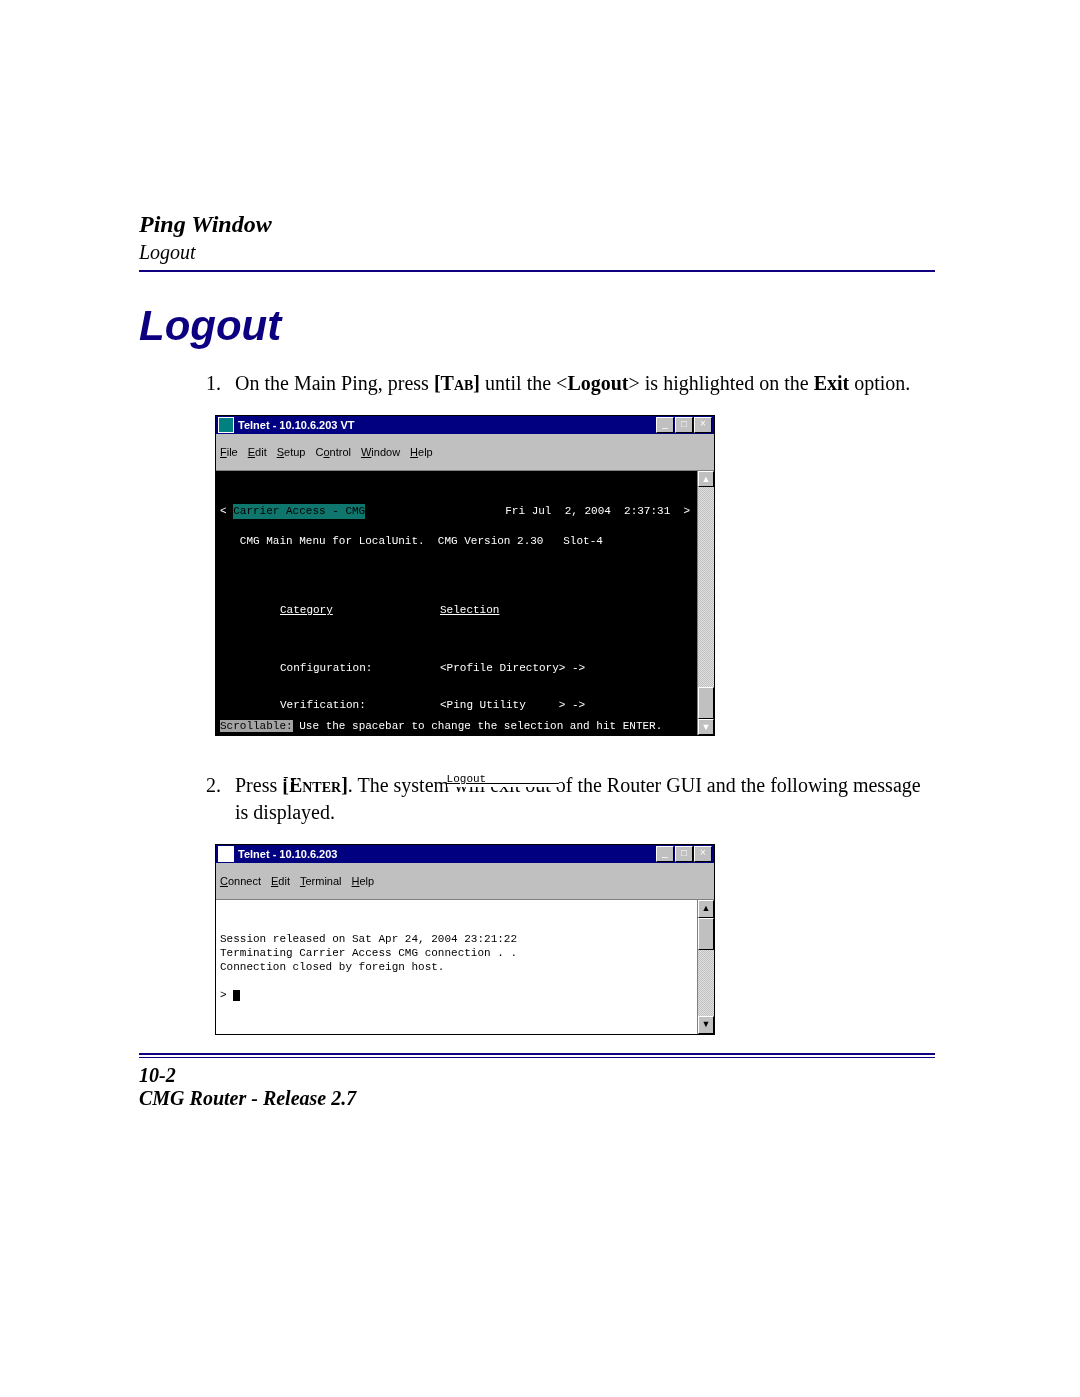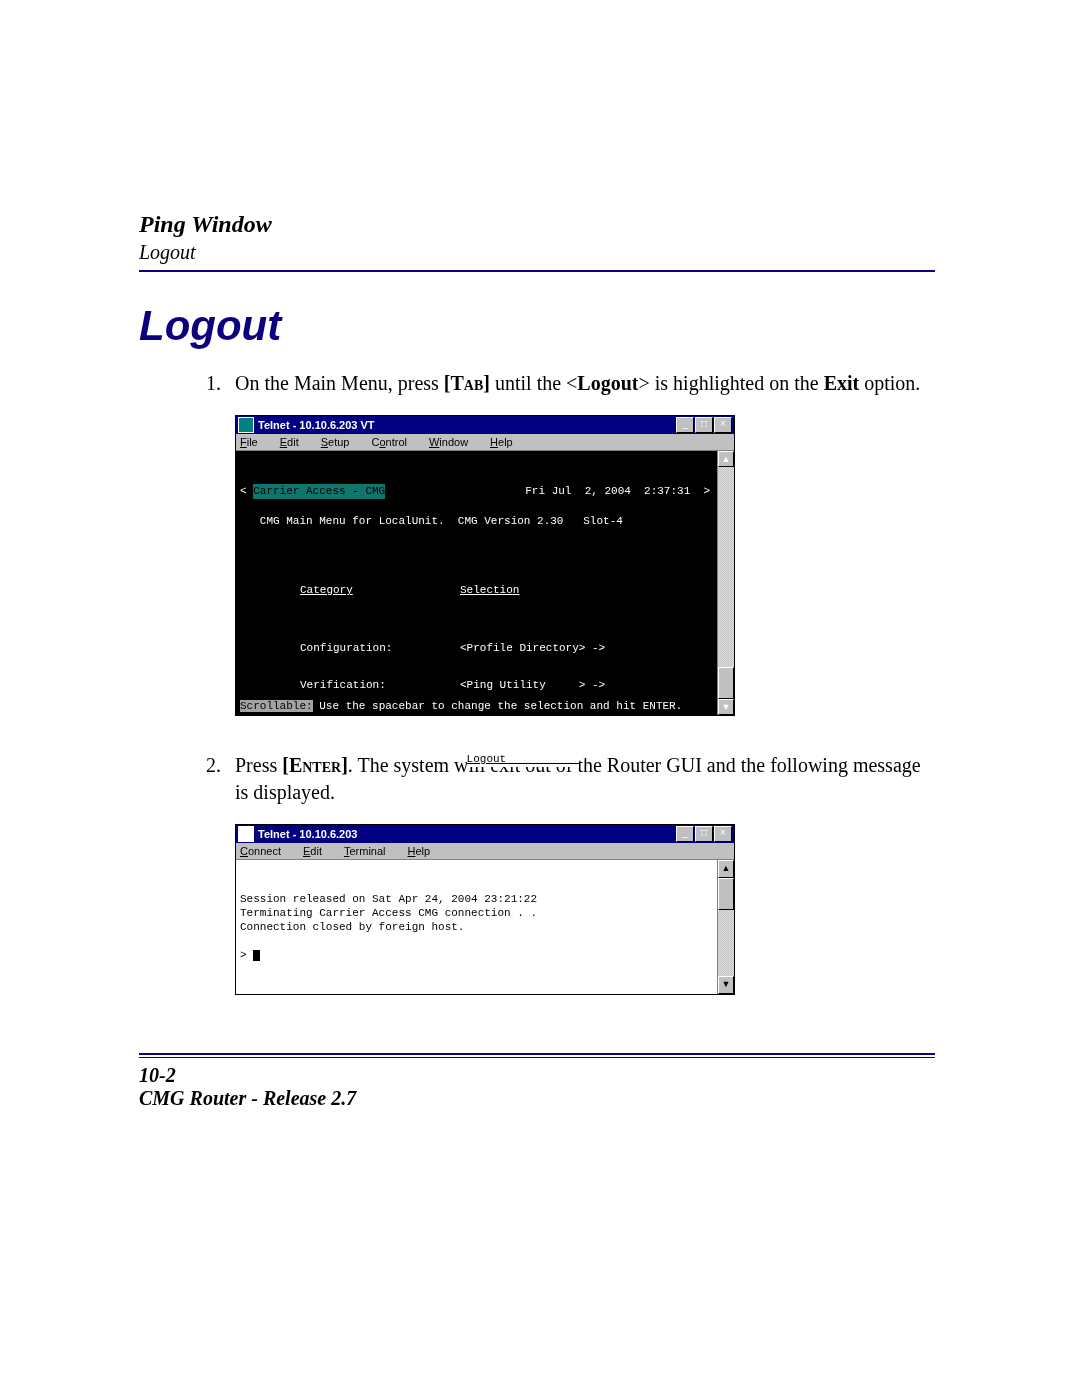--- a/index.html
+++ b/index.html
@@ -59,21 +59,21 @@
     text-align: right;
     padding-right: 14px;
   }
   .step .body {
     flex: 1;
   }
   .tabkey, .bold { font-weight: bold; }
 
   
   .term-wrap {
-    margin-left: 96px;
+    margin-left: 76px;
     margin-bottom: 36px;
   }
 
   .win {
     width: 498px;
     font-family: "Tahoma","MS Sans Serif",sans-serif;
     font-size: 11px;
     border: 1px solid #000;
     background: #c0c0c0;
     box-shadow: 0 0 0 0 #000;
@@ -105,24 +105,24 @@
     background:#c0c0c0;
     border:1px solid #000;
     border-top-color:#fff; border-left-color:#fff;
     font-size:10px; line-height:12px;
     text-align:center;
     font-family: Arial, sans-serif;
     margin-left:1px;
   }
   .menubar {
     background:#c0c0c0;
-    padding: 2px 4px;
+    padding: 12px 4px;
     font-size: 11px;
     display:flex;
-    gap: 22px;
+    gap: 10px;
     border-bottom:1px solid #808080;
   }
   .menubar span { }
   .mnu-u { text-decoration: underline; }
 
   .term1-body {
     position: relative;
     background:#000;
     color:#fff;
     font-family: "Courier New", monospace;
@@ -224,21 +224,21 @@
   <div class="content">
     <div class="hdr-title">Ping Window</div>
     <div class="hdr-sub">Logout</div>
     <hr class="hdr-rule">
 
     <div class="h1">Logout</div>
 
     <div class="step">
       <div class="num">1.</div>
       <div class="body">
-        <span>On the Main Menu, press </span><span class="bold" style="font-variant:small-caps">[Tab]</span><span> until the &lt;</span><span class="bold">Logout</span><span>&gt; is highlighted on the </span><span class="bold">Exit</span><span> option.</span>
+        <span>On the Main Ping, press </span><span class="bold" style="font-variant:small-caps">[Tab]</span><span> until the &lt;</span><span class="bold">Logout</span><span>&gt; is highlighted on the </span><span class="bold">Exit</span><span> option.</span>
       </div>
     </div>
 
     <div class="term-wrap">
       <div class="win">
         <div class="titlebar">
           <span class="ticon"></span>
           <span class="ttext">Telnet - 10.10.6.203 VT</span>
           <div class="tbtns">
             <div class="tbtn">_</div>

